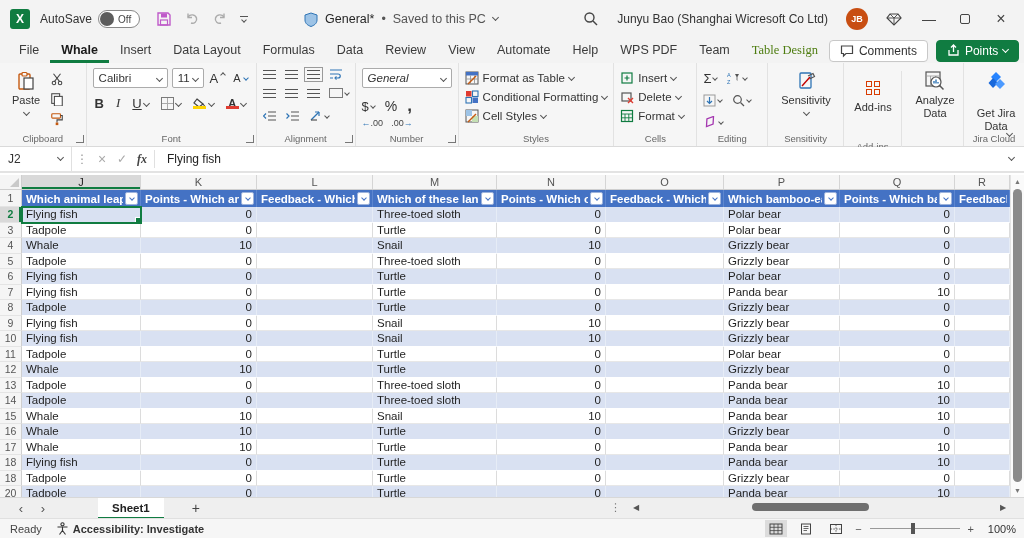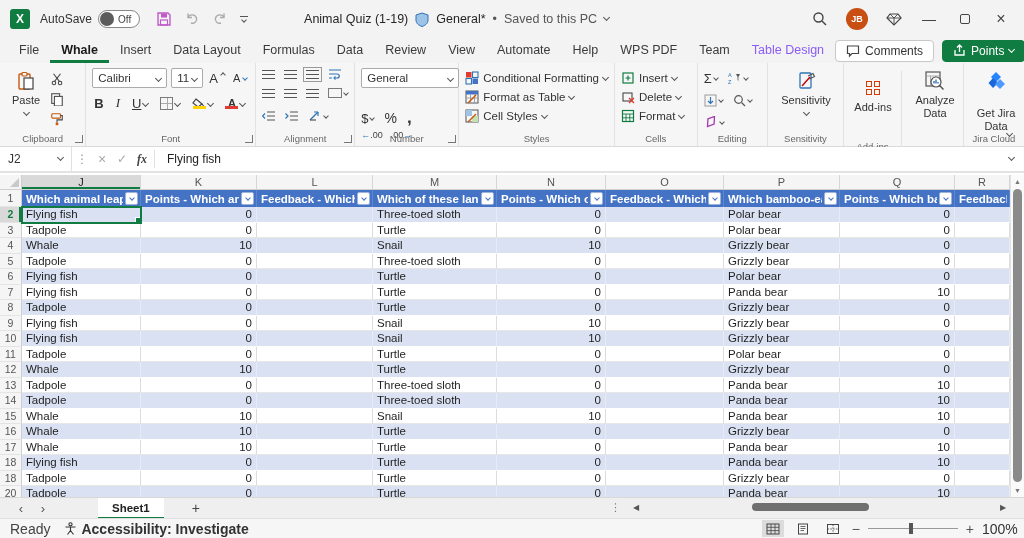--- a/index.html
+++ b/index.html
@@ -27,21 +27,21 @@
   .avatar { width:22px; height:22px; border-radius:50%; background:#C84E12; color:#fff; font-size:9px; font-weight:bold; display:flex; align-items:center; justify-content:center; }
   .winbtn { font-size:14px; color:#444; width:18px; text-align:center; }
   .restore-ic { width:10px; height:10px; border:1px solid #444; border-radius:2px; position:relative; }
   .cv { display:inline-block; width:5px; height:5px; border-right:1.3px solid #555; border-bottom:1.3px solid #555; transform:rotate(45deg); }
   .cv.up { transform:rotate(-135deg); }
   
   .tabrow { position:absolute; top:38px; left:0; right:0; height:25px; background:#F3F3F3; display:flex; align-items:center; }
   .tabstrip { display:flex; align-items:center; padding-left:8px; }
   .rtab { padding:0 11px; height:25px; line-height:24px; font-size:12.5px; color:#3b3b3b; white-space:nowrap; }
   .rtab.active { font-weight:bold; color:#1a1a1a; box-shadow:inset 0 -3px 0 #107C41; }
-  .rtab.contextual { color:#8b5cf6; }
+  .rtab.contextual { color:#4d7c0f;font-family:Liberation Serif, serif; }
   .tabrow-right { margin-left:auto; display:flex; align-items:center; gap:8px; padding-right:10px; }
   .pillbtn { display:flex; align-items:center; gap:5px; border:1px solid #c8c8c8; background:#fff; border-radius:4px; height:22px; padding:0 10px; font-size:12px; color:#333; }
   .sharebtn { background:#107C41; border-color:#107C41; color:#fff; }
   
   .ribbon { position:absolute; top:63px; left:0; right:0; height:84px; background:#F6F6F6; border-bottom:1px solid #DADADA; display:flex; }
   .rgroup { position:relative; height:100%; padding:5px 6px 16px 6px; border-right:1px solid #E2E2E2; }
   .rg-label { position:absolute; bottom:2px; left:0; right:0; text-align:center; font-size:9.5px; color:#666; }
   .dlg { position:absolute; right:2px; bottom:3px; width:8px; height:8px; border-right:1.2px solid #777; border-bottom:1.2px solid #777; }
   .bigbtn { display:flex; flex-direction:column; align-items:center; justify-content:flex-start; gap:3px; width:52px; font-size:11px; color:#333; text-align:center; line-height:1.15; padding-top:3px; }
   .row { display:flex; align-items:center; gap:4px; }
@@ -93,21 +93,21 @@
   .sheettabs { position:absolute; top:497px; left:0; right:0; height:21px; background:#EFEFEF; border-top:1px solid #D8D8D8; display:flex; align-items:center; }
   .navarr { width:22px; text-align:center; color:#555; font-size:13px; }
   .stab { height:21px; background:#fff; padding:0 14px; margin-left:44px; font-size:11.5px; font-weight:bold; color:#222; line-height:20px; box-shadow:inset 0 -2px 0 #107C41; }
   .addsheet { margin-left:28px; font-size:14px; color:#444; }
   .hscroll { position:absolute; left:610px; right:14px; top:497px; height:21px; display:flex; align-items:center; }
   .hs-dots { color:#777; font-size:11px; margin-right:8px; }
   .hs-arr { color:#555; font-size:8px; width:14px; text-align:center; }
   .hs-track { position:relative; flex:1; height:100%; }
   .hs-thumb { position:absolute; top:6px; height:8px; left:31%; width:33%; background:#6F6F6F; border-radius:4px; }
   
-  .statusbar { position:absolute; top:518px; left:0; right:0; height:20px; background:#F6F6F6; border-top:1px solid #E0E0E0; display:flex; align-items:center; font-size:14px; color:#444; }
+  .statusbar { position:absolute; top:518px; left:0; right:0; height:20px; background:#F6F6F6; border-top:1px solid #E0E0E0; display:flex; align-items:center; font-size:11px; color:#444; }
   .sb-left { display:flex; align-items:center; gap:14px; padding-left:10px; }
   .sb-acc { display:flex; align-items:center; gap:4px; font-weight:bold; color:#333; }
   .sb-right { margin-left:auto; display:flex; align-items:center; gap:8px; padding-right:8px; }
   .viewic { width:22px; height:17px; display:flex; align-items:center; justify-content:center; }
   .viewic.active { background:#DCDCDC; }
   .zoomline { position:relative; width:90px; height:1px; background:#999; }
   .zoomknob { position:absolute; left:46%; top:-5px; width:4px; height:11px; background:#555; }
   .zoomtxt { width:34px; text-align:right; color:#333; }
   svg { display:block; }
 </style>
@@ -146,38 +146,38 @@
               <path d="M12 2.5 L12 6.5 L8 6.5" fill="none" stroke="#555" stroke-width="1.4"></path>
             </svg>
         </span>
         <span style="display:inline-flex;flex-direction:column;align-items:center;gap:1px;">
           <span style="width:8px;height:1.4px;background:#555;"></span>
           <span class="cv" style="width:4px;height:4px;"></span>
         </span>
       </div>
     </div>
     <div class="tb-center">
-      <span>Animal Quiz (1-19)</span>
       <span class="shield">
         <svg viewBox="0 0 14 15" width="14" height="15">
             <path d="M7 1 L13 3 V8 C13 11.5 10 13.5 7 14.5 C4 13.5 1 11.5 1 8 V3 Z" fill="#9DC3E6" stroke="#2E74B5" stroke-width="1"></path>
           </svg>
       </span>
       <span>General*</span>
       <span class="dim">•</span>
       <span class="dim">Saved to this PC</span>
       <span class="cv" style="margin-top:-3px;"></span>
     </div>
     <div class="tb-right">
       <span class="ic16">
         <svg viewBox="0 0 16 16" width="16" height="16">
             <circle cx="6.5" cy="6.5" r="4.5" fill="none" stroke="#444" stroke-width="1.4"></circle>
             <line x1="10" y1="10" x2="14" y2="14" stroke="#444" stroke-width="1.4"></line>
           </svg>
       </span>
+      <span class="account">Junyu Bao (Shanghai Wicresoft Co Ltd)</span>
       <span class="avatar">JB</span>
       <span class="ic16">
         <svg viewBox="0 0 16 16" width="16" height="16">
             <path d="M4 3 H12 L15 7 L8 14 L1 7 Z" fill="none" stroke="#444" stroke-width="1.2"></path>
             <path d="M1 7 H15 M4 3 L8 7 L12 3 M8 7 L8 14" fill="none" stroke="#444" stroke-width="0.9"></path>
           </svg>
       </span>
       <span class="winbtn">—</span>
       <span class="winbtn"><span class="restore-ic" style="display:inline-block;"></span></span>
       <span class="winbtn" style="font-size:16px;">×</span>
@@ -362,21 +362,21 @@
               <path d="M2 10 H8" stroke="#555" stroke-width="1.2"></path>
             </svg>
           <span class="cv" style="width:4px;height:4px;"></span>
         </span>
       </div>
       <div class="rg-label">Alignment</div>
       <span class="dlg"></span>
     </div>
 
     <div class="rgroup" style="width:104px;">
-      <span class="sel-like" style="width:98px;margin-bottom:20px;">
+      <span class="sel-like" style="width:90px;margin-bottom:8px;font-style:italic;">
         <span>General</span>
           <span class="cv"></span>
       </span>
       <div class="row" style="gap:10px;margin-bottom:2px;">
         <span class="mini" style="padding:0;">
             <span class="glyph" style="font-size:13px;">$</span>
             <span class="cv" style="width:4px;height:4px;"></span>
           </span>
         <span class="glyph" style="font-size:14px;">%</span>
         <span class="glyph" style="font-size:17px;font-weight:bold;">,</span>
@@ -386,39 +386,39 @@
         <span style="font-size:9px;color:#444;"><span>.00</span><span style="color:#2E74B5;">→</span></span>
       </div>
       <div class="rg-label">Number</div>
       <span class="dlg"></span>
     </div>
 
     <div class="rgroup" style="width:164px;">
       <div class="stackbtn">
         <span class="ic16" style="width:14px;height:14px;">
           <svg viewBox="0 0 14 14" width="14" height="14">
+              <rect x="1" y="1" width="12" height="12" fill="none" stroke="#555" stroke-width="1"></rect>
+              <rect x="1" y="1" width="12" height="3.5" fill="#4472C4"></rect>
+              <path d="M1 8 H13 M5.5 4.5 V13 M9.5 4.5 V13" stroke="#999" stroke-width="0.9"></path>
+              <path d="M3 13 L11 5" stroke="#C55A11" stroke-width="1.4"></path>
+            </svg>
+        </span>
+        <span>Format as Table</span>
+          <span class="cv"></span>
+      </div>
+      <div class="stackbtn">
+        <span class="ic16" style="width:14px;height:14px;">
+          <svg viewBox="0 0 14 14" width="14" height="14">
               <rect x="1" y="1" width="5.5" height="5.5" fill="#E03C31"></rect>
               <rect x="7.5" y="1" width="5.5" height="5.5" fill="none" stroke="#2E74B5" stroke-width="1.1"></rect>
               <rect x="1" y="7.5" width="5.5" height="5.5" fill="none" stroke="#2E74B5" stroke-width="1.1"></rect>
               <rect x="7.5" y="7.5" width="5.5" height="5.5" fill="#4472C4"></rect>
             </svg>
         </span>
         <span>Conditional Formatting</span>
-          <span class="cv"></span>
-      </div>
-      <div class="stackbtn">
-        <span class="ic16" style="width:14px;height:14px;">
-          <svg viewBox="0 0 14 14" width="14" height="14">
-              <rect x="1" y="1" width="12" height="12" fill="none" stroke="#555" stroke-width="1"></rect>
-              <rect x="1" y="1" width="12" height="3.5" fill="#4472C4"></rect>
-              <path d="M1 8 H13 M5.5 4.5 V13 M9.5 4.5 V13" stroke="#999" stroke-width="0.9"></path>
-              <path d="M3 13 L11 5" stroke="#C55A11" stroke-width="1.4"></path>
-            </svg>
-        </span>
-        <span>Format as Table</span>
           <span class="cv"></span>
       </div>
       <div class="stackbtn">
         <span class="ic16" style="width:14px;height:14px;">
           <svg viewBox="0 0 14 14" width="14" height="14">
               <rect x="1" y="1" width="12" height="12" fill="none" stroke="#555" stroke-width="1"></rect>
               <rect x="1" y="1" width="6" height="6" fill="#9DC3E6"></rect>
               <rect x="7" y="7" width="6" height="6" fill="#C5E0B4"></rect>
               <path d="M3 13 L11 5" stroke="#C55A11" stroke-width="1.4"></path>
             </svg>

